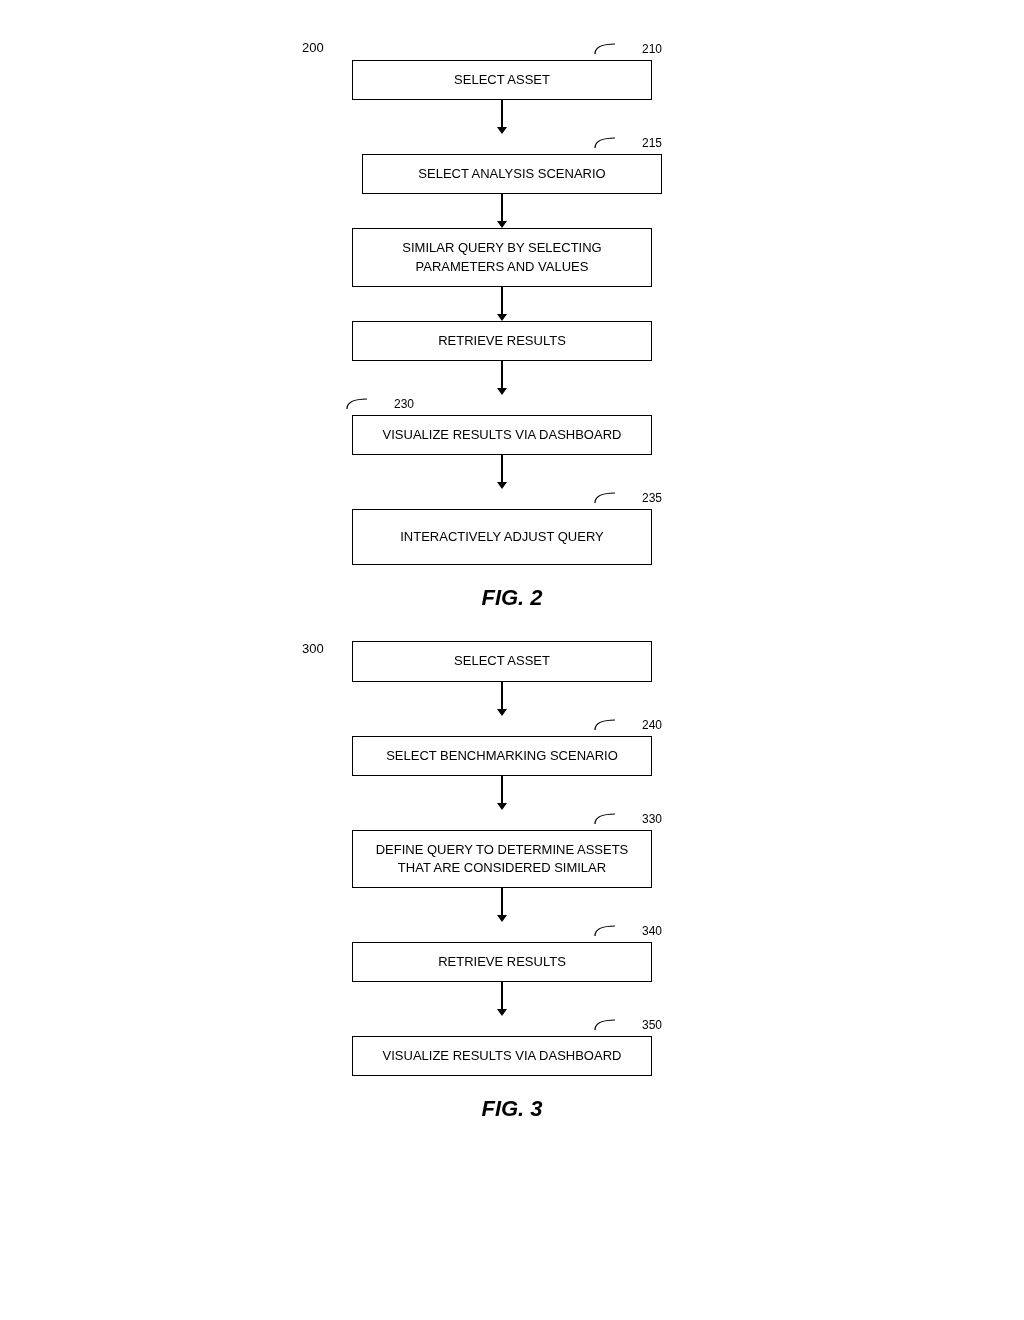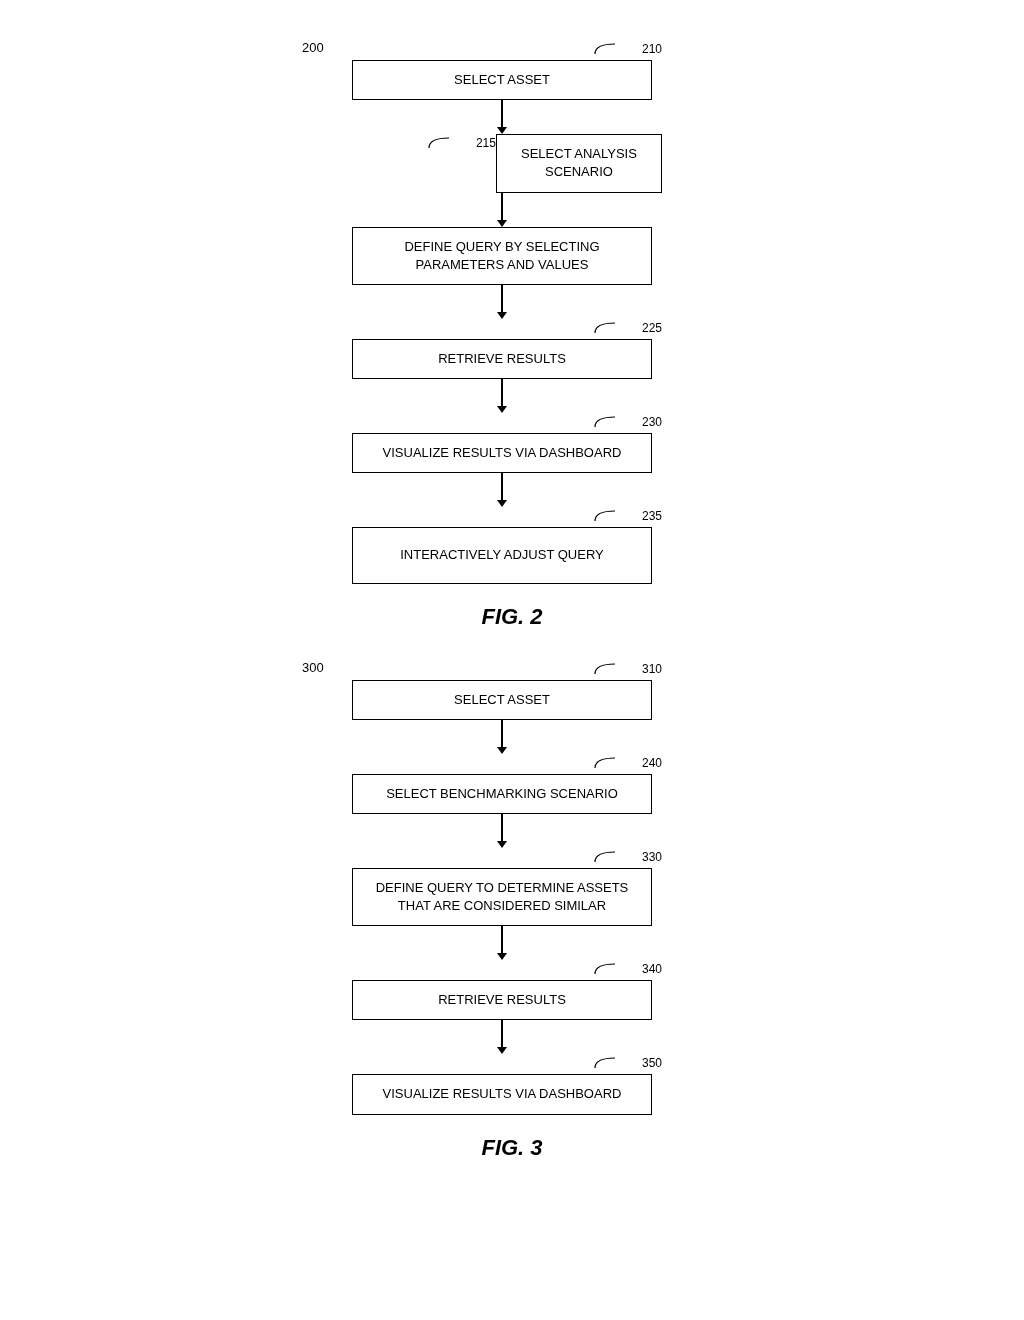--- a/index.html
+++ b/index.html
@@ -100,56 +100,50 @@
                   <path d="M 5 14 Q 5 4 25 4" stroke="#000" stroke-width="1.2" fill="none"></path>
                 </svg>
                 <span style="font-size: 12px; color: rgb(0, 0, 0); margin-left: 2px;">210</span>
               </div>
               <div style="border: 1.5px solid rgb(0, 0, 0); padding: 10px 20px; text-align: center; font-size: 13px; color: rgb(0, 0, 0); background: rgb(255, 255, 255); width: 300px; line-height: 1.4; white-space: pre-line;">SELECT ASSET</div>
             </div>
             <div style="display: flex; flex-direction: column; align-items: center; height: 34px;">
               <div style="width: 1.5px; flex: 1 1 0%; background: rgb(0, 0, 0);"></div>
               <div style="width: 0px; height: 0px; border-left: 5px solid transparent; border-right: 5px solid transparent; border-top: 7px solid rgb(0, 0, 0);"></div>
             </div>
-            <div style="display: flex; flex-direction: row; align-items: flex-start; position: relative; width: 320px;">
+            <div style="display: flex; flex-direction: column; align-items: flex-end; position: relative; width: 320px;">
               <div style="display: flex; align-items: center; justify-content: flex-end; width: 100%; position: relative; margin-bottom: 2px;">
                 <svg width="50" height="18" style="display: block;">
                   <path d="M 5 14 Q 5 4 25 4" stroke="#000" stroke-width="1.2" fill="none"></path>
                 </svg>
                 <span style="font-size: 12px; color: rgb(0, 0, 0); margin-left: 2px;">215</span>
               </div>
               <div style="border: 1.5px solid rgb(0, 0, 0); padding: 10px 20px; text-align: center; font-size: 13px; color: rgb(0, 0, 0); background: rgb(255, 255, 255); width: 300px; line-height: 1.4; white-space: pre-line;">SELECT ANALYSIS SCENARIO</div>
             </div>
             <div style="display: flex; flex-direction: column; align-items: center; height: 34px;">
               <div style="width: 1.5px; flex: 1 1 0%; background: rgb(0, 0, 0);"></div>
               <div style="width: 0px; height: 0px; border-left: 5px solid transparent; border-right: 5px solid transparent; border-top: 7px solid rgb(0, 0, 0);"></div>
             </div>
             <div style="display: flex; flex-direction: column; align-items: center; position: relative; width: 320px;">
-              <div style="border: 1.5px solid rgb(0, 0, 0); padding: 10px 20px; text-align: center; font-size: 13px; color: rgb(0, 0, 0); background: rgb(255, 255, 255); width: 300px; line-height: 1.4; white-space: pre-line;">DEFINE QUERY BY SELECTING
+              <div style="border: 1.5px solid rgb(0, 0, 0); padding: 10px 20px; text-align: center; font-size: 13px; color: rgb(0, 0, 0); background: rgb(255, 255, 255); width: 300px; line-height: 1.4; white-space: pre-line;">SIMILAR QUERY BY SELECTING
 PARAMETERS AND VALUES</div>
             </div>
             <div style="display: flex; flex-direction: column; align-items: center; height: 34px;">
               <div style="width: 1.5px; flex: 1 1 0%; background: rgb(0, 0, 0);"></div>
               <div style="width: 0px; height: 0px; border-left: 5px solid transparent; border-right: 5px solid transparent; border-top: 7px solid rgb(0, 0, 0);"></div>
             </div>
             <div style="display: flex; flex-direction: column; align-items: center; position: relative; width: 320px;">
-              <div style="display: flex; align-items: center; justify-content: flex-end; width: 100%; position: relative; margin-bottom: 2px;">
-                <svg width="50" height="18" style="display: block;">
-                  <path d="M 5 14 Q 5 4 25 4" stroke="#000" stroke-width="1.2" fill="none"></path>
-                </svg>
-                <span style="font-size: 12px; color: rgb(0, 0, 0); margin-left: 2px;">225</span>
-              </div>
               <div style="border: 1.5px solid rgb(0, 0, 0); padding: 10px 20px; text-align: center; font-size: 13px; color: rgb(0, 0, 0); background: rgb(255, 255, 255); width: 300px; line-height: 1.4; white-space: pre-line;">RETRIEVE RESULTS</div>
             </div>
             <div style="display: flex; flex-direction: column; align-items: center; height: 34px;">
               <div style="width: 1.5px; flex: 1 1 0%; background: rgb(0, 0, 0);"></div>
               <div style="width: 0px; height: 0px; border-left: 5px solid transparent; border-right: 5px solid transparent; border-top: 7px solid rgb(0, 0, 0);"></div>
             </div>
             <div style="display: flex; flex-direction: column; align-items: center; position: relative; width: 320px;">
-              <div style="display: flex; align-items: center; justify-content: flex-end; width: 100%; position: relative; margin-bottom: 2px;">
+              <div style="display: flex; align-items: center; width: 100%; position: relative; margin-bottom: 2px;">
                 <svg width="50" height="18" style="display: block;">
                   <path d="M 5 14 Q 5 4 25 4" stroke="#000" stroke-width="1.2" fill="none"></path>
                 </svg>
                 <span style="font-size: 12px; color: rgb(0, 0, 0); margin-left: 2px;">230</span>
               </div>
               <div style="border: 1.5px solid rgb(0, 0, 0); padding: 10px 20px; text-align: center; font-size: 13px; color: rgb(0, 0, 0); background: rgb(255, 255, 255); width: 300px; line-height: 1.4; white-space: pre-line;">VISUALIZE RESULTS VIA DASHBOARD</div>
             </div>
             <div style="display: flex; flex-direction: column; align-items: center; height: 34px;">
               <div style="width: 1.5px; flex: 1 1 0%; background: rgb(0, 0, 0);"></div>
               <div style="width: 0px; height: 0px; border-left: 5px solid transparent; border-right: 5px solid transparent; border-top: 7px solid rgb(0, 0, 0);"></div>
@@ -166,26 +160,20 @@
           </div>
       </div>
       <div class="fig-caption">FIG. 2</div>
     </div>
 
     <div class="diagram-section">
       <div class="diagram-outer">
         <div class="diagram-number">300</div>
         <div class="flowchart-wrapper" id="flowchart3">
             <div style="display: flex; flex-direction: column; align-items: center; position: relative; width: 320px;">
-              <div style="display: flex; align-items: center; justify-content: flex-end; width: 100%; position: relative; margin-bottom: 2px;">
-                <svg width="50" height="18" style="display: block;">
-                  <path d="M 5 14 Q 5 4 25 4" stroke="#000" stroke-width="1.2" fill="none"></path>
-                </svg>
-                <span style="font-size: 12px; color: rgb(0, 0, 0); margin-left: 2px;">310</span>
-              </div>
               <div style="border: 1.5px solid rgb(0, 0, 0); padding: 10px 20px; text-align: center; font-size: 13px; color: rgb(0, 0, 0); background: rgb(255, 255, 255); width: 300px; line-height: 1.4; white-space: pre-line;">SELECT ASSET</div>
             </div>
             <div style="display: flex; flex-direction: column; align-items: center; height: 34px;">
               <div style="width: 1.5px; flex: 1 1 0%; background: rgb(0, 0, 0);"></div>
               <div style="width: 0px; height: 0px; border-left: 5px solid transparent; border-right: 5px solid transparent; border-top: 7px solid rgb(0, 0, 0);"></div>
             </div>
             <div style="display: flex; flex-direction: column; align-items: center; position: relative; width: 320px;">
               <div style="display: flex; align-items: center; justify-content: flex-end; width: 100%; position: relative; margin-bottom: 2px;">
                 <svg width="50" height="18" style="display: block;">
                   <path d="M 5 14 Q 5 4 25 4" stroke="#000" stroke-width="1.2" fill="none"></path>

